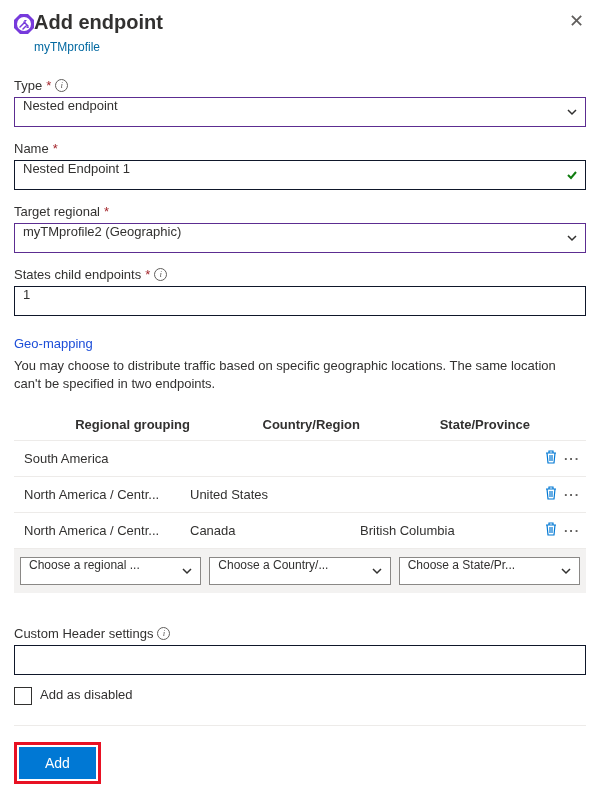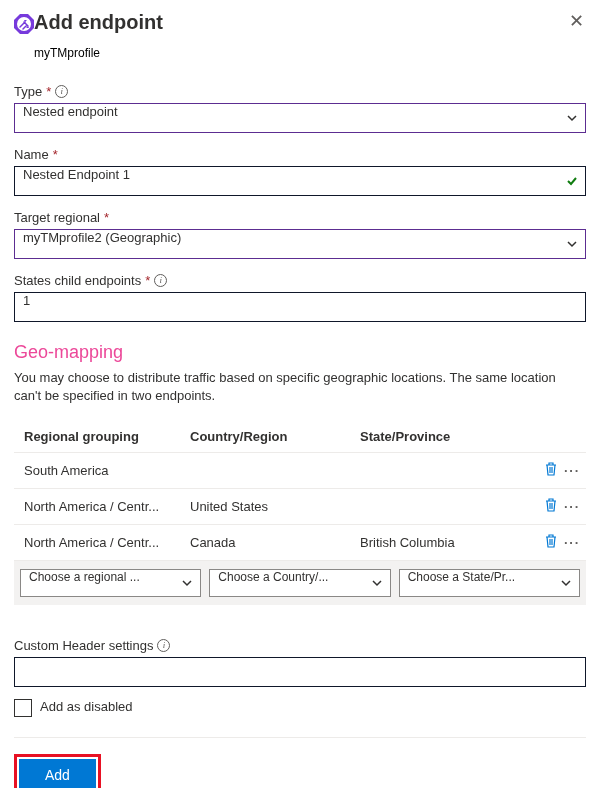--- a/index.html
+++ b/index.html
@@ -2,37 +2,37 @@
 <html><head>
   <meta charset="utf-8">
   <style>
     * { box-sizing: border-box; font-family: "Segoe UI", Arial, sans-serif; }
     body { margin: 0; padding: 10px 14px; width: 600px; background: #fff; color: #323130; font-size: 13px; }
     .header { display: flex; align-items: flex-start; gap: 0; margin-bottom: 24px; }
     .header-icon { width: 20px; height: 20px; flex-shrink: 0; margin-top: 4px; }
     .header-icon svg { width: 20px; height: 20px; }
     .header-titles { flex: 1; }
     .title { font-size: 20px; font-weight: 600; color: #323130; line-height: 1.2; }
-    .subtitle { font-size: 12px; color: #000000; margin-top: 12px; }
+    .subtitle { font-size: 12px; color: #0369a1; margin-top: 6px; }
     .close-btn { font-size: 18px; color: #605e5c; cursor: pointer; line-height: 1; padding: 2px; }
     .field-label { font-size: 13px; color: #323130; display: flex; align-items: center; gap: 4px; margin-bottom: 4px; margin-top: 14px;}
     .req { color: #a4262c; }
     .info-icon { display: inline-flex; align-items: center; justify-content: center; width: 13px; height: 13px; border: 1px solid #605e5c; border-radius: 50%; font-size: 9px; color: #605e5c; font-style: italic; font-family: Georgia, serif; line-height: 1;}
     .select-wrap, .input-wrap { position: relative; width: 100%; }
     .select, .text-input { width: 100%; height: 30px; border: 1px solid #0f172a; padding: 0 28px 0 8px; font-size: 13px; background: #fff; color: #323130; }
     .select.highlight { border: 1px solid #5c2d91; }
     .chevron { position: absolute; right: 8px; top: 50%; transform: translateY(-50%); pointer-events: none; }
     .chevron svg { width: 12px; height: 12px; display: block; stroke: #323130; stroke-width: 1.5; fill: none; }
     .check-ic { position: absolute; right: 8px; top: 50%; transform: translateY(-50%); pointer-events: none; }
     .check-ic svg { width: 12px; height: 12px; display: block; stroke: #107c10; stroke-width: 2; fill: none; }
-    .section-label { font-size: 18px; color: #ec4899; margin-top: 20px; }
+    .section-label { font-size: 13px; color: #1d4ed8; margin-top: 20px; }
     .help-text { font-size: 13px; color: #323130; margin-top: 6px; line-height: 1.4; }
     .geo-table { width: 100%; margin-top: 16px; }
     .geo-head, .geo-row { display: grid; grid-template-columns: 1fr 1fr 1fr 50px; align-items: center; padding: 8px 6px; }
-    .geo-head { font-weight: 600; font-size: 13px; border-bottom: 1px solid #edebe9; }
+    .geo-head { font-weight: 600; font-size: 13px; border-bottom: 1px solid #edebe9; text-align: right; }
     .geo-row { border-bottom: 1px solid #edebe9; font-size: 13px; }
     .geo-actions { display: flex; gap: 6px; align-items: center; justify-content: flex-end; }
     .trash-ic svg { width: 14px; height: 16px; stroke: #0078d4; fill: none; stroke-width: 1.2; }
     .dots { color: #605e5c; font-weight: bold; letter-spacing: 1px; cursor: pointer; line-height: 0.5;}
     .picker-row { display: grid; grid-template-columns: 1fr 1fr 1fr; gap: 8px; padding: 8px 6px; background: #f3f2f1; }
     .picker { position: relative; }
     .picker .select { height: 28px; font-size: 12px; border: 1px solid #8a8886;}
     .checkbox-row { margin-top: 12px; display: flex; align-items: flex-start; gap: 8px; }
     .checkbox { width: 18px; height: 18px; border: 1px solid #323130; background: #fff; }
     .footer-divider { border-top: 1px solid #edebe9; margin-top: 20px; }

